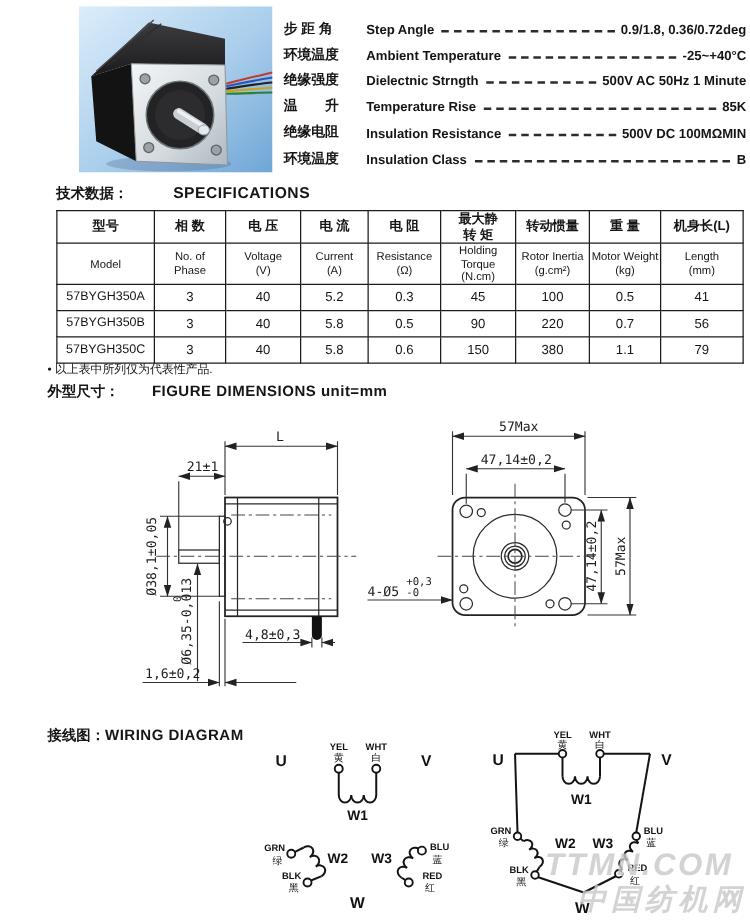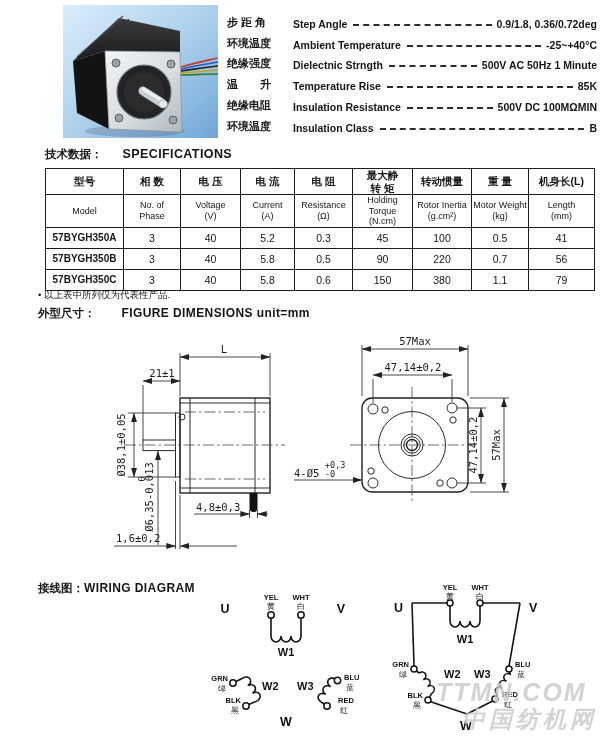--- a/index.html
+++ b/index.html
@@ -12,33 +12,33 @@
   #speclist{left:227px;top:9px;width:370px;}
   .spec-row{display:flex;align-items:flex-end;height:20.8px;white-space:nowrap;font-size:10.5px;font-weight:bold;}
   .spec-zh{width:62px;font-size:11px;font-weight:bold;flex:none;}
   .spec-en{margin-left:4px;flex:none;}
   .lead{flex:1 1 auto;min-width:8px;border-bottom:2px dashed #2c2c2c;margin:0 5px 4px 6px;}
   .spec-val{flex:none;}
   
   .sec-title{display:flex;align-items:baseline;white-space:nowrap;}
   .sec-zh{font-weight:bold;font-size:11.5px;}
   .sec-en{font-weight:bold;font-size:12.5px;letter-spacing:.4px;}
-  #tech-title{left:45px;top:147px;gap:20px;}
+  #tech-title{left:45px;top:147px;gap:36px;}
   #dim-title{left:38px;top:306px;gap:10px;justify-content:center;}
   #wiring-title{left:38px;top:581px;}
   #note{left:38px;top:289px;font-size:9.5px;}
   
   #spec-table{left:45px;top:168px;width:549px;border-collapse:collapse;table-layout:fixed;
               border:1.5px solid #111;}
   #spec-table td{border:1px solid #1c1c1c;text-align:center;vertical-align:middle;
                  padding:0;white-space:pre-line;line-height:1.18;overflow:hidden;}
   #spec-table .hz td{font-weight:bold;font-size:10.5px;height:25px;}
   #spec-table .he td{font-size:9px;height:31px;}
   #spec-table .dr td{font-size:10.5px;height:20px;}
-  #spec-table .dr td:first-child{font-weight:bold;font-size:10px;}
+  #spec-table .dr td:first-child{font-weight:normal;font-size:10px;}
   
   svg{display:block;}
   .thin{stroke:#2a2a2a;stroke-width:1;fill:none;}
   .thick{stroke:#222;stroke-width:1.4;fill:none;}
   .dimline{stroke:#333;stroke-width:.9;fill:none;}
   .cl{stroke:#444;stroke-width:.8;fill:none;stroke-dasharray:11 3 2.5 3;}
   .dim{font-family:"DejaVu Sans Mono",monospace;font-size:10.5px;fill:#1d1d1d;}
   .dimsm{font-family:"DejaVu Sans Mono",monospace;font-size:8.5px;fill:#1d1d1d;}
   .wlab{font-size:12.5px;font-weight:bold;fill:#111;}
   .wcoil{font-size:11px;font-weight:bold;fill:#111;}

